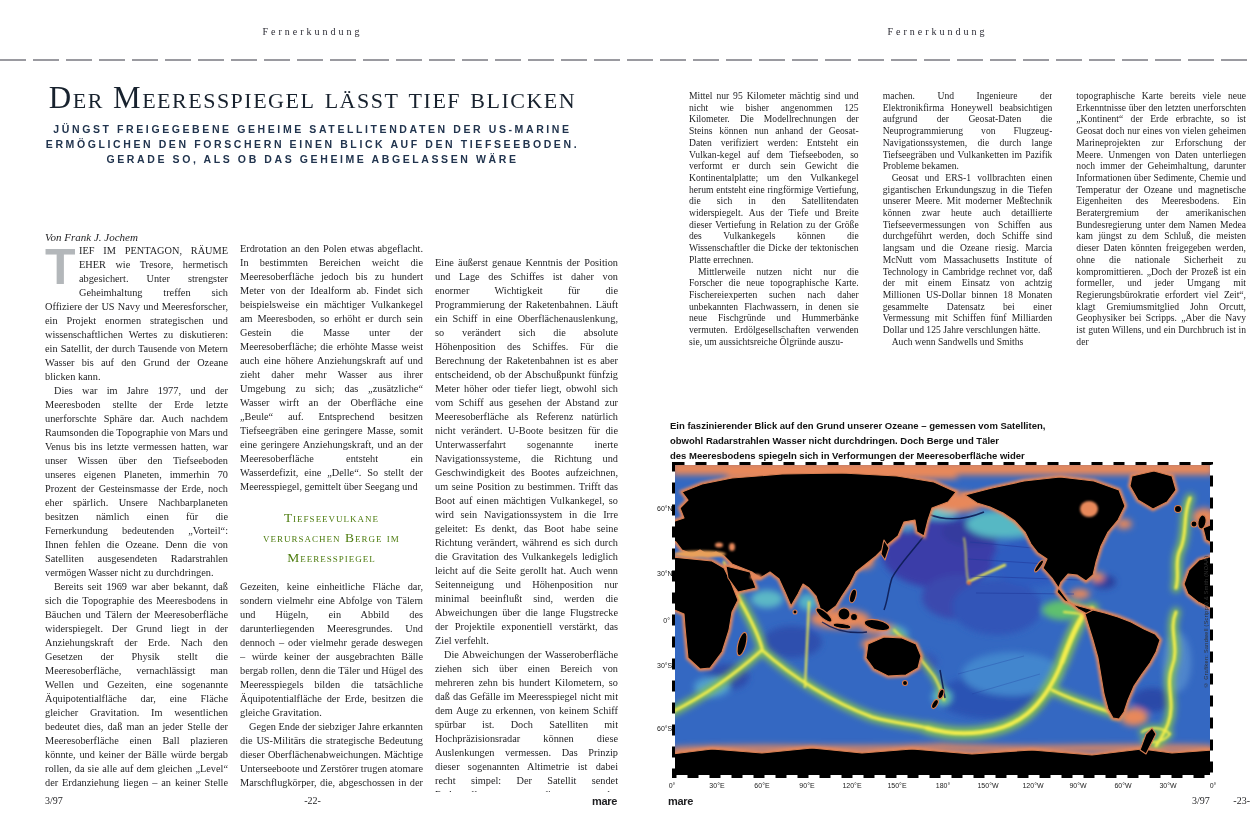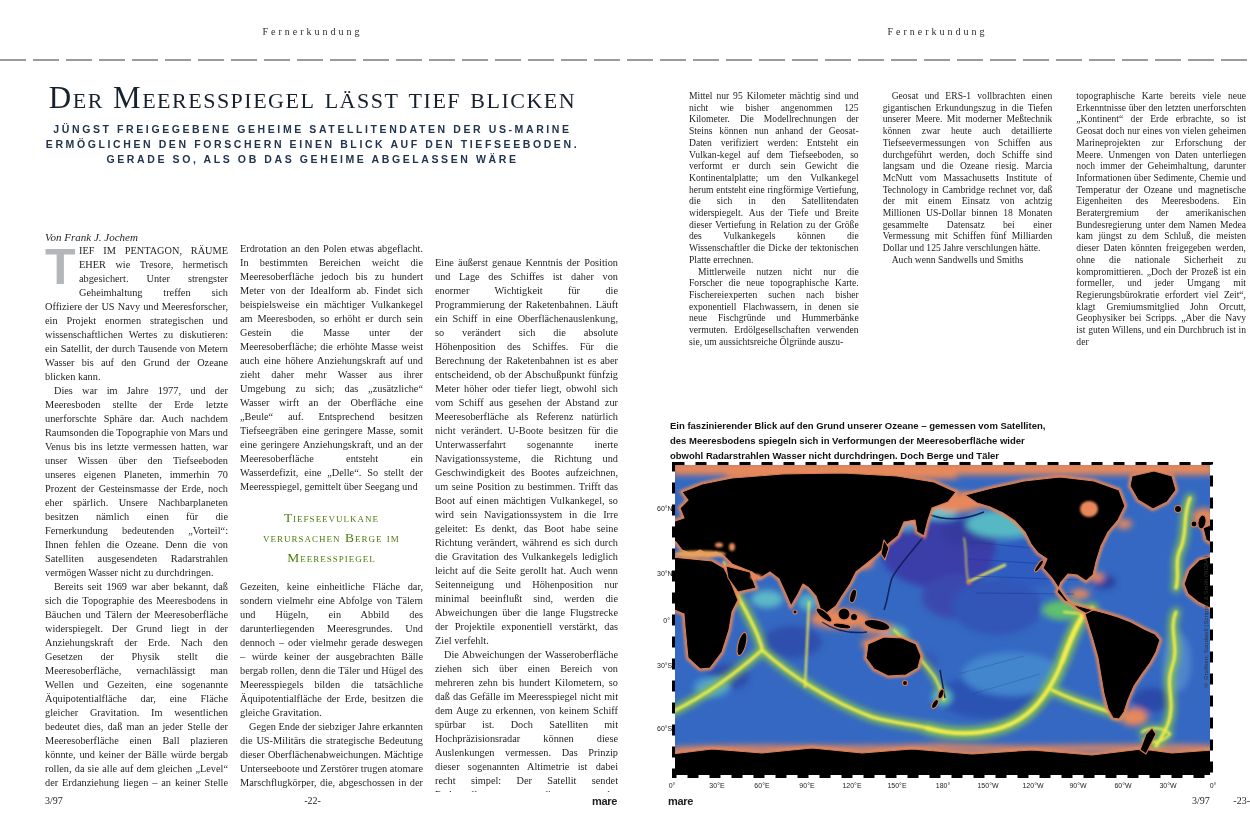--- a/index.html
+++ b/index.html
@@ -83,35 +83,36 @@
     <div class="col">
       <div class="spacer-top" style="height:26px;"></div>
       <p>Eine äußerst genaue Kenntnis der Position und Lage des Schiffes ist daher von enormer Wichtigkeit für die Programmierung der Raketenbahnen. Läuft ein Schiff in eine Oberflächenauslenkung, so verändert sich die absolute Höhenposition des Schiffes. Für die Berechnung der Raketenbahnen ist es aber entscheidend, ob der Abschußpunkt fünfzig Meter höher oder tiefer liegt, obwohl sich vom Schiff aus gesehen der Abstand zur Meeresoberfläche als Referenz natürlich nicht verändert. U-Boote besitzen für die Unterwasserfahrt sogenannte inerte Navigationssysteme, die Richtung und Geschwindigkeit des Bootes aufzeichnen, um seine Position zu bestimmen. Trifft das Boot auf einen mächtigen Vulkankegel, so wird sein Navigationssystem in die Irre geleitet: Es denkt, das Boot habe seine Richtung verändert, während es sich durch die Gravitation des Vulkankegels lediglich leicht auf die Seite gerollt hat. Auch wenn Seitenneigung und Höhenposition nur minimal beeinflußt sind, werden die Abweichungen über die lange Flugstrecke der Projektile exponentiell verstärkt, das Ziel verfehlt.</p>
       <p class="ind">Die Abweichungen der Wasseroberfläche ziehen sich über einen Bereich von mehreren zehn bis hundert Kilometern, so daß das Gefälle im Meeresspiegel nicht mit dem Auge zu erkennen, von keinem Schiff spürbar ist. Doch Satelliten mit Hochpräzisionsradar können diese Auslenkungen vermessen. Das Prinzip dieser sogenannten Altimetrie ist dabei recht simpel: Der Satellit sendet Radarwellen aus, die an der Meeresoberfläche reflektiert werden. Aus der Laufzeit der Wellen und der Kenntnis von Position und Höhe der Satelliten läßt sich der Abstand des Satelliten zur Meeresoberfläche bestimmen. Da der Satellit</p>
     </div>
   </div>
 
   <div class="cols-right">
     <div class="col">
       <p>Mittel nur 95 Kilometer mächtig sind und nicht wie bisher angenommen 125 Kilometer. Die Modellrechnungen der Steins können nun anhand der Geosat-Daten verifiziert werden: Entsteht ein Vulkan-kegel auf dem Tiefseeboden, so verformt er durch sein Gewicht die Kontinentalplatte; um den Vulkankegel herum entsteht eine ringförmige Vertiefung, die sich in den Satellitendaten widerspiegelt. Aus der Tiefe und Breite dieser Vertiefung in Relation zu der Größe des Vulkankegels können die Wissenschaftler die Dicke der tektonischen Platte errechnen.</p>
-      <p class="ind">Mittlerweile nutzen nicht nur die Forscher die neue topographische Karte. Fischereiexperten suchen nach bisher exponentiell Flachwassern, in denen sie neue Fischgründe und Hummerbänke vermuten. Erdölgesellschaften verwenden sie, um aussichtsreiche Ölgründe auszu-</p>
-    </div>
-    <div class="col">
+      <p class="ind">Mittlerweile nutzen nicht nur die Forscher die neue topographische Karte. Fischereiexperten suchen nach daher unbekannten Flachwassern, in denen sie neue Fischgründe und Hummerbänke vermuten. Erdölgesellschaften verwenden sie, um aussichtsreiche Ölgründe auszu-</p>
+    </div>
+    <div class="col">
+      <p>machen. Und Ingenieure der Elektronikfirma Honeywell beabsichtigen aufgrund der Geosat-Daten die Neuprogrammierung von Flugzeug-Navigationssystemen, die durch lange Tiefseegräben und Vulkanketten im Pazifik Probleme bekamen.</p>
       <p class="ind">Geosat und ERS-1 vollbrachten einen gigantischen Erkundungszug in die Tiefen unserer Meere. Mit moderner Meßtechnik können zwar heute auch detaillierte Tiefseevermessungen von Schiffen aus durchgeführt werden, doch Schiffe sind langsam und die Ozeane riesig. Marcia McNutt vom Massachusetts Institute of Technology in Cambridge rechnet vor, daß der mit einem Einsatz von achtzig Millionen US-Dollar binnen 18 Monaten gesammelte Datensatz bei einer Vermessung mit Schiffen fünf Milliarden Dollar und 125 Jahre verschlungen hätte.</p>
       <p class="ind">Auch wenn Sandwells und Smiths</p>
     </div>
     <div class="col">
       <p>topographische Karte bereits viele neue Erkenntnisse über den letzten unerforschten „Kontinent“ der Erde erbrachte, so ist Geosat doch nur eines von vielen geheimen Marineprojekten zur Erforschung der Meere. Unmengen von Daten unterliegen noch immer der Geheimhaltung, darunter Informationen über Sedimente, Chemie und Temperatur der Ozeane und magnetische Eigenheiten des Meeresbodens. Ein Beratergremium der amerikanischen Bundesregierung unter dem Namen Medea kam jüngst zu dem Schluß, die meisten dieser Daten könnten freigegeben werden, ohne die nationale Sicherheit zu kompromittieren. „Doch der Prozeß ist ein formeller, und jeder Umgang mit Regierungsbürokratie erfordert viel Zeit“, klagt Gremiumsmitglied John Orcutt, Geophysiker bei Scripps. „Aber die Navy ist guten Willens, und ein Durchbruch ist in der</p>
     </div>
   </div>
 
   <div class="map-caption">
     <div>Ein faszinierender Blick auf den Grund unserer Ozeane – gemessen vom Satelliten,</div>
+    <div>obwohl Radarstrahlen Wasser nicht durchdringen. Doch Berge und Täler</div>
     <div>des Meeresbodens spiegeln sich in Verformungen der Meeresoberfläche wider</div>
-    <div>obwohl Radarstrahlen Wasser nicht durchdringen. Doch Berge und Täler</div>
   </div>
 
   <div class="map-wrap" ,="">
     <div class="ytick" style="top:43px;">60°N</div>
     <div class="ytick" style="top:108px;">30°N</div>
     <div class="ytick" style="top:155px;">0°</div>
     <div class="ytick" style="top:200px;">30°S</div>
     <div class="ytick" style="top:263px;">60°S</div>
 
     <div class="map-frame">

